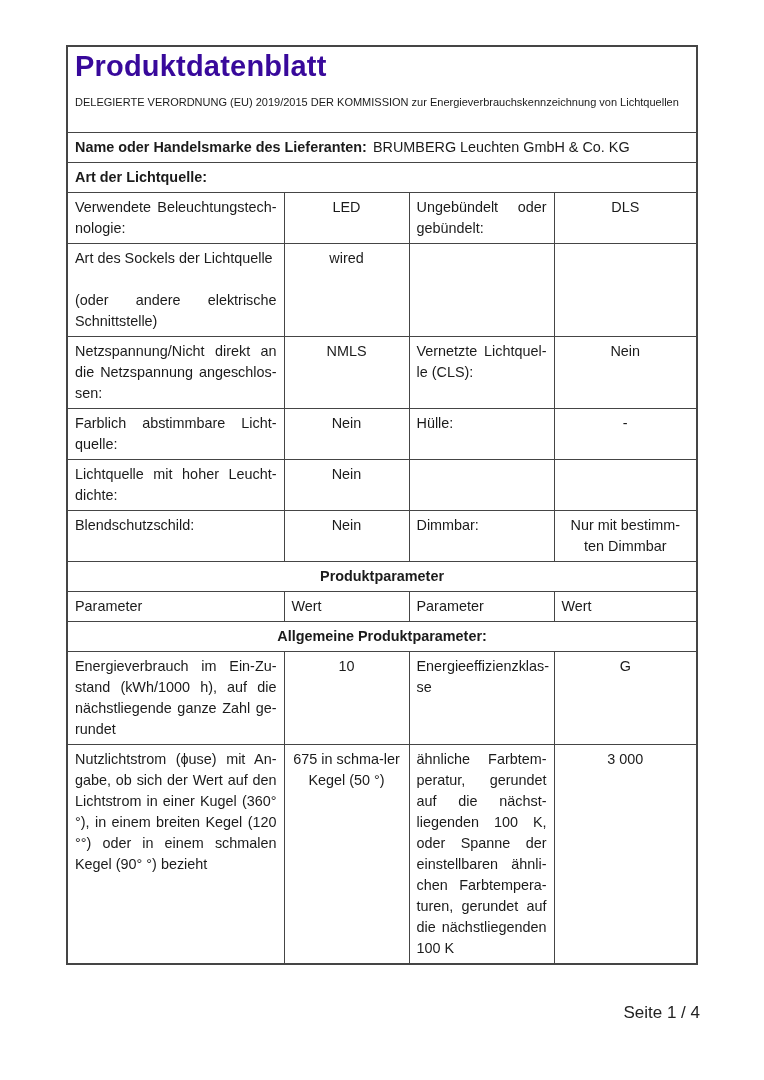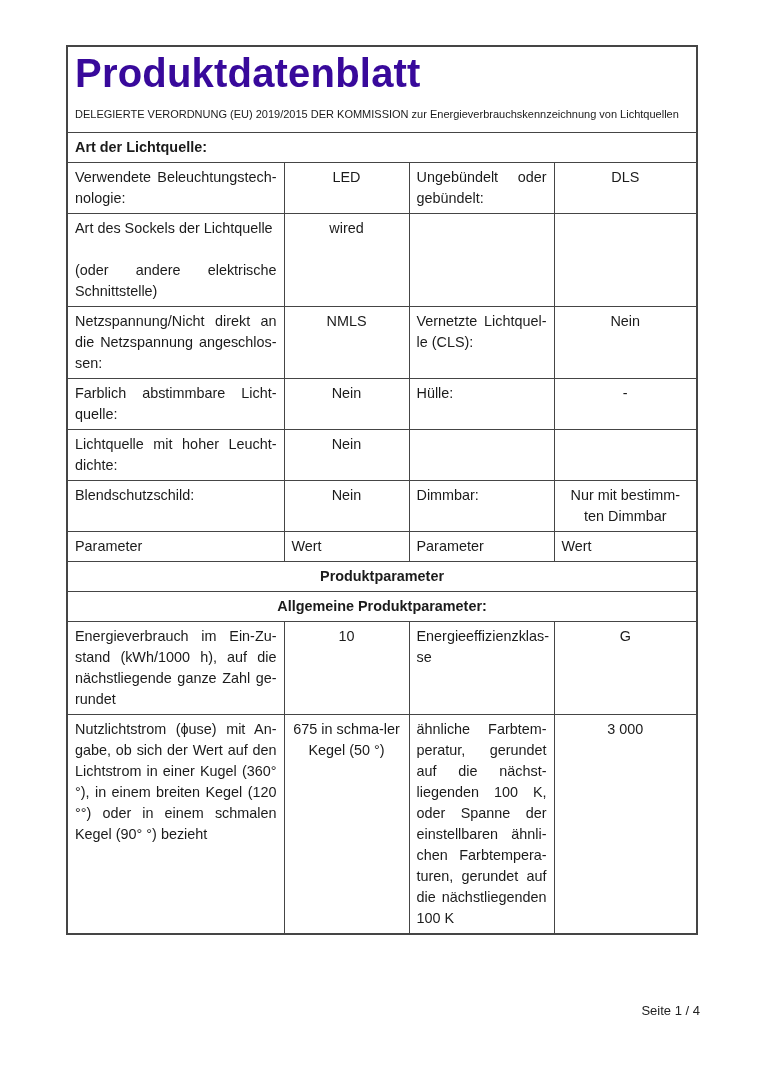--- a/index.html
+++ b/index.html
@@ -21,26 +21,26 @@
   }
   td.cell-param { text-align:justify; }
   td.cell-value { text-align:center; }
   td.full-row { padding:4px 8px; }
   .label { font-weight:bold; }
   .label-value .value { margin-left:6px; }
   td.section-hdr { text-align:center; font-weight:bold; padding:1px 4px; }
   td.col-hdr { padding:1px 7px; }
   td.title-cell { padding:5px 9px 8px 9px; }
   .doc-title {
-    margin:0 0 9px 0; font-size:40px; font-weight:bold; letter-spacing:0.2px;
+    margin:0 0 9px 0; font-size:29px; font-weight:bold; letter-spacing:0.2px;
     color:#38099b; line-height:1.1;
   }
   .reg-text { font-size:11px; line-height:21px; }
   .page-footer {
-    position:absolute; top:1003px; right:64px; font-size:13px; color:#222222;
+    position:absolute; top:1003px; right:64px; font-size:17px; color:#222222;
   }
 </style>
 </head>
 <body>
 
 <div class="doc-clip">
   <table class="datasheet">
     <colgroup>
       <col style="width:217px">
         <col style="width:125px">
@@ -49,20 +49,25 @@
     </colgroup>
 
     <tbody>
         <tr style="height:86px">
       <td colspan="4" class="title-cell">
         <h1 class="doc-title" style="color: rgb(56, 9, 155);">Produktdatenblatt</h1>
         <div class="reg-text">DELEGIERTE VERORDNUNG (EU) 2019/2015 DER KOMMISSION zur Energieverbrauchskennzeichnung von Lichtquellen</div>
       </td>
     </tr>
 
+    <tr style="height:30px">
+      <td colspan="4" class="full-row label-value">
+        <span class="label">Name oder Handelsmarke des Lieferanten:</span><span class="value">BRUMBERG Leuchten GmbH &amp; Co. KG</span>
+      </td>
+    </tr>
 
 
 
     <tr style="height:28px">
       <td colspan="4" class="full-row">
         <span class="label">Art der Lichtquelle:</span>
       </td>
     </tr>
 
     <tr style="height:42px">
@@ -96,27 +101,27 @@
       <td class="cell-value"></td>
     </tr>
     <tr style="height:43px">
       <td class="cell-param">Blendschutzschild:</td>
       <td class="cell-value">Nein</td>
       <td class="cell-param">Dimmbar:</td>
       <td class="cell-value">Nur mit bestimm-ten Dimmbar</td>
     </tr>
 
     <tr style="height:23px">
+      <td colspan="4" class="section-hdr">Produktparameter</td>
+    </tr>
+    <tr style="height:23px">
       <td class="col-hdr">Parameter</td>
       <td class="col-hdr">Wert</td>
       <td class="col-hdr">Parameter</td>
       <td class="col-hdr">Wert</td>
-    </tr>
-    <tr style="height:23px">
-      <td colspan="4" class="section-hdr">Produktparameter</td>
     </tr>
     <tr style="height:22px">
       <td colspan="4" class="section-hdr">Allgemeine Produktparameter:</td>
     </tr>
 
     <tr style="height:74px">
       <td class="cell-param">Energieverbrauch im Ein-Zu-stand (kWh/1000 h), auf die nächstliegende ganze Zahl ge-rundet</td>
       <td class="cell-value">10</td>
       <td class="cell-param">Energieeffizienzklas-se</td>
       <td class="cell-value">G</td>

